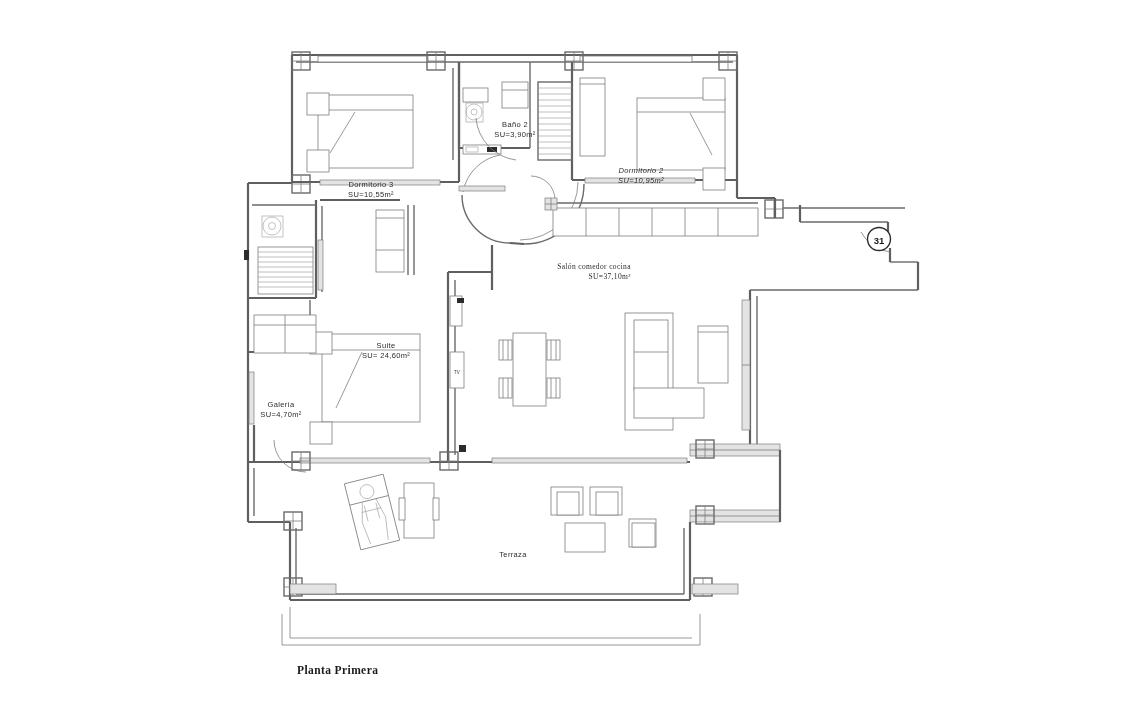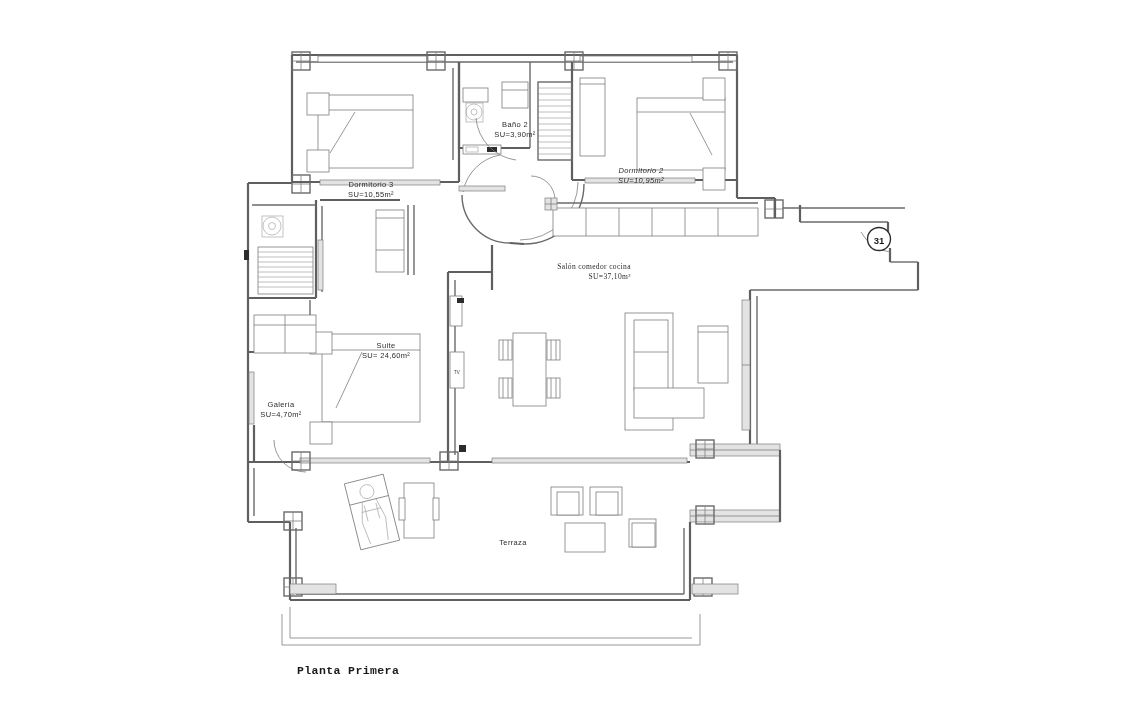--- a/index.html
+++ b/index.html
@@ -38,21 +38,21 @@
     white-space: nowrap;
     transform: translate(-50%, 0);
     user-select: none;
   }
   .room-label .rl-name { display: block; }
   .room-label .rl-area { display: block; text-align: right; }
   .plan-title {
     position: absolute;
     left: 297px;
     top: 664px;
-    font-family: Liberation Mono, monospace;
+    font-family: Liberation Serif, serif;
     font-size: 11.5px;
     font-weight: bold;
     letter-spacing: 0.4px;
     color: #1a1a1a;
     white-space: nowrap;
   }
   .marker-num {
     position: absolute;
     font-family: "Liberation Sans", sans-serif;
     font-size: 9.5px;
@@ -411,21 +411,21 @@
   <div class="room-label" style="left:386px; top:313px;margin-top:28px;">
     <span class="rl-name">Suite</span>
     <span class="rl-area">SU= 24,60m²</span>
   </div>
 
   <div class="room-label" style="left:281px; top:400px;">
     <span class="rl-name">Galería</span>
     <span class="rl-area">SU=4,70m²</span>
   </div>
 
-  <div class="room-label" style="left:513px; top:538px;">
+  <div class="room-label" style="left:513px; top:550px;">
     <span class="rl-name">Terraza</span>
     <span class="rl-area"></span>
   </div>
 
   <div class="tiny-label" style="left:457px; top:372px;">TV</div>
 
   <div class="marker-num" style="left:879px; top:240px;">31</div>
 
   <div class="plan-title">Planta Primera</div>
 

